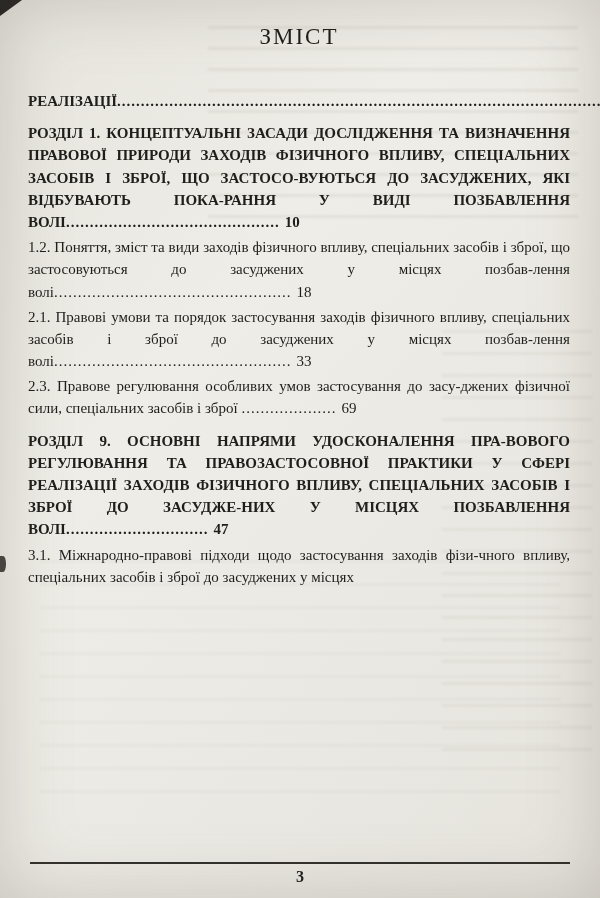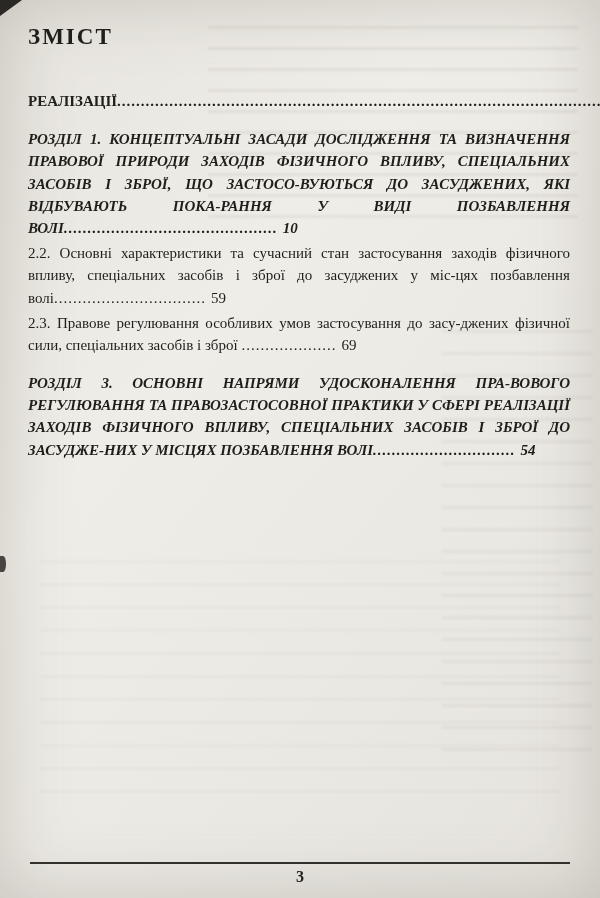--- a/index.html
+++ b/index.html
@@ -46,34 +46,34 @@
     position: absolute; left: 0; top: 556px;
     width: 6px; height: 16px;
     background: rgba(32,30,27,0.8);
     border-radius: 0 70% 70% 0;
   }
   .content {
     position: absolute;
     left: 28px; right: 30px; top: 16px;
   }
   .title {
-    text-align: left;
+    text-align: center;
     font-size: 23px;
-    font-weight: bold;
+    font-weight: normal;
     letter-spacing: 2px;
     margin: 8px 0 40px 0;
   }
   .entry {
     font-size: 15px;
     line-height: 1.48;
     text-align: justify;
     margin: 0 0 3px 0;
   }
   .entry.chapter { font-weight: bold; }
-  .entry.gap { margin-top: 16px; font-style: italic; }
+  .entry.gap { margin-top: 10px; }
   .dots { letter-spacing: 1px; }
   .pg { padding-left: 5px; white-space: nowrap; }
   .footer {
     position: absolute;
     left: 30px; right: 30px; bottom: 12px;
     border-top: 2px solid #34312c;
     text-align: center;
     padding-top: 4px;
   }
   .footer-num {
@@ -94,29 +94,31 @@
 
   <div class="content">
 
     <div class="title">ЗМІСТ</div>
 
     <div class="entry chapter"><span>РЕАЛІЗАЦІЇ</span><span class="dots">.........................................................................................................</span></div>
 
     <div class="entry chapter gap"><span>РОЗДІЛ 1. КОНЦЕПТУАЛЬНІ ЗАСАДИ ДОСЛІДЖЕННЯ ТА ВИЗНАЧЕННЯ ПРАВОВОЇ ПРИРОДИ ЗАХОДІВ ФІЗИЧНОГО ВПЛИВУ, СПЕЦІАЛЬНИХ ЗАСОБІВ І ЗБРОЇ, ЩО ЗАСТОСО-ВУЮТЬСЯ ДО ЗАСУДЖЕНИХ, ЯКІ ВІДБУВАЮТЬ ПОКА-РАННЯ У ВИДІ ПОЗБАВЛЕННЯ ВОЛІ</span><span class="dots">.............................................</span><span class="pg">10</span></div>
 
 
+    <div class="entry section"><span>1.2. Поняття, зміст та види заходів фізичного впливу, спеціальних засобів і зброї, що застосовуються до засуджених у місцях позбав-лення волі</span><span class="dots">..................................................</span><span class="pg">18</span></div>
 
 
+    <div class="entry section"><span>2.1. Правові умови та порядок застосування заходів фізичного впливу, спеціальних засобів і зброї до засуджених у місцях позбав-лення волі</span><span class="dots">..................................................</span><span class="pg">33</span></div>
 
-    <div class="entry section"><span>2.2. Основні характеристики та сучасний стан застосування заходів фізичного впливу, спеціальних засобів і зброї до засуджених у міс-цях позбавлення волі</span><span class="dots">................................</span><span class="pg">59</span></div>
 
     <div class="entry section"><span>2.3. Правове регулювання особливих умов застосування до засу-джених фізичної сили, спеціальних засобів і зброї </span><span class="dots">....................</span><span class="pg">69</span></div>
 
-    <div class="entry chapter gap"><span>РОЗДІЛ 3. ОСНОВНІ НАПРЯМИ УДОСКОНАЛЕННЯ ПРА-ВОВОГО РЕГУЛЮВАННЯ ТА ПРАВОЗАСТОСОВНОЇ ПРАКТИКИ У СФЕРІ РЕАЛІЗАЦІЇ ЗАХОДІВ ФІЗИЧНОГО ВПЛИВУ, СПЕЦІАЛЬНИХ ЗАСОБІВ І ЗБРОЇ ДО ЗАСУДЖЕ-НИХ У МІСЦЯХ ПОЗБАВЛЕННЯ ВОЛІ</span><span class="dots">..............................</span><span class="pg">54</span></div>
+    <div class="entry chapter gap"><span>РОЗДІЛ 9. ОСНОВНІ НАПРЯМИ УДОСКОНАЛЕННЯ ПРА-ВОВОГО РЕГУЛЮВАННЯ ТА ПРАВОЗАСТОСОВНОЇ ПРАКТИКИ У СФЕРІ РЕАЛІЗАЦІЇ ЗАХОДІВ ФІЗИЧНОГО ВПЛИВУ, СПЕЦІАЛЬНИХ ЗАСОБІВ І ЗБРОЇ ДО ЗАСУДЖЕ-НИХ У МІСЦЯХ ПОЗБАВЛЕННЯ ВОЛІ</span><span class="dots">..............................</span><span class="pg">47</span></div>
 
+    <div class="entry section"><span>3.1. Міжнародно-правові підходи щодо застосування заходів фізи-чного впливу, спеціальних засобів і зброї до засуджених у місцях</span><span class="dots"></span><span class="pg"></span></div>
 
   </div>
 
   <div class="footer">
     <div class="footer-num">3</div>
   </div>
 
 </div>
 
 </body></html>

